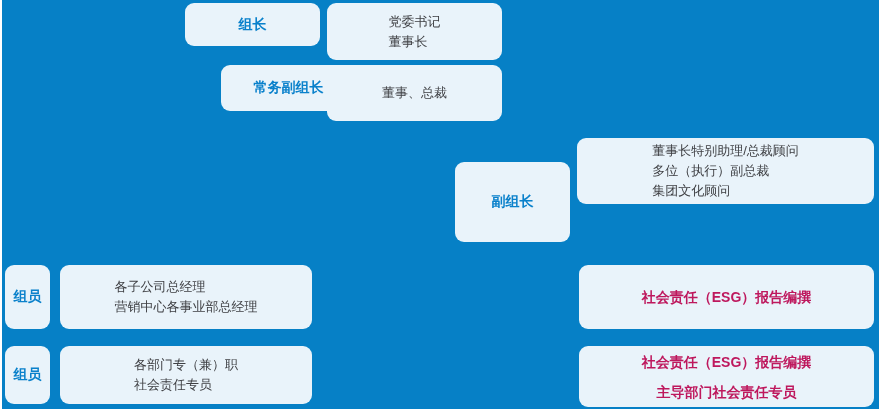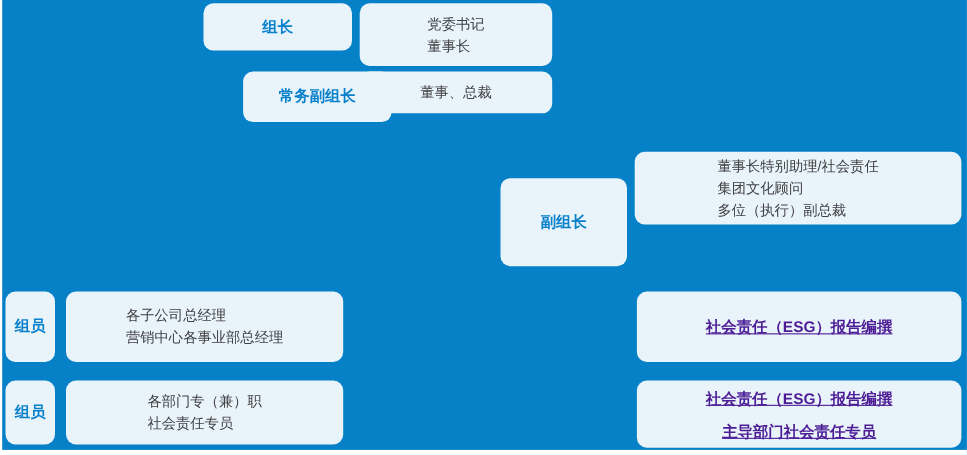--- a/index.html
+++ b/index.html
@@ -34,35 +34,34 @@
   }
   .info-box {
     color: #3f4044;
     font-size: 13px;
   }
   .info-box .lines {
     text-align: left;
     line-height: 20px;
   }
   .highlight-box {
-    color: #4c1d95;
+    color: #be185d;
     font-weight: bold;
     font-size: 14px;
-    text-decoration: underline;
   }
   .highlight-box .lines {
     text-align: center;
     line-height: 30px;
   }
   
   .a1 { left: 183px; top: 3px;  width: 135px; height: 43px; }
   .b1 { left: 325px; top: 3px;  width: 175px; height: 57px; align-items: center; }
   
   .a2 { left: 183px; top: 65px; width: 135px; height: 46px; margin-left: 36px; }
-  .b2 { left: 325px; top: 65px; width: 175px; height: 38px; justify-content: center; }
+  .b2 { left: 325px; top: 65px; width: 175px; height: 56px; justify-content: center; }
   
   .a3 { left: 453px; top: 138px; width: 115px; height: 80px; margin-top: 24px; }
   .b3 { left: 575px; top: 138px; width: 297px; height: 66px; }
   
   .a4 { left: 3px;   top: 265px; width: 45px;  height: 64px; }
   .b4 { left: 58px;  top: 265px; width: 252px; height: 64px; }
   .c4 { left: 577px; top: 265px; width: 295px; height: 64px; }
   
   .a5 { left: 3px;   top: 346px; width: 45px;  height: 58px; }
   .b5 { left: 58px;  top: 346px; width: 252px; height: 58px; }
@@ -90,23 +89,23 @@
     <div class="lines">
       <div>董事、总裁</div>
     </div>
   </div>
 
   <div class="box label-box a3">
     <span>副组长</span>
   </div>
   <div class="box info-box b3">
     <div class="lines">
-      <div>董事长特别助理/社会责任</div>
+      <div>董事长特别助理/总裁顾问</div>
+      <div>多位（执行）副总裁</div>
       <div>集团文化顾问</div>
-      <div>多位（执行）副总裁</div>
     </div>
   </div>
 
   <div class="box label-box a4">
     <span>组员</span>
   </div>
   <div class="box info-box b4">
     <div class="lines">
       <div>各子公司总经理</div>
       <div>营销中心各事业部总经理</div>

